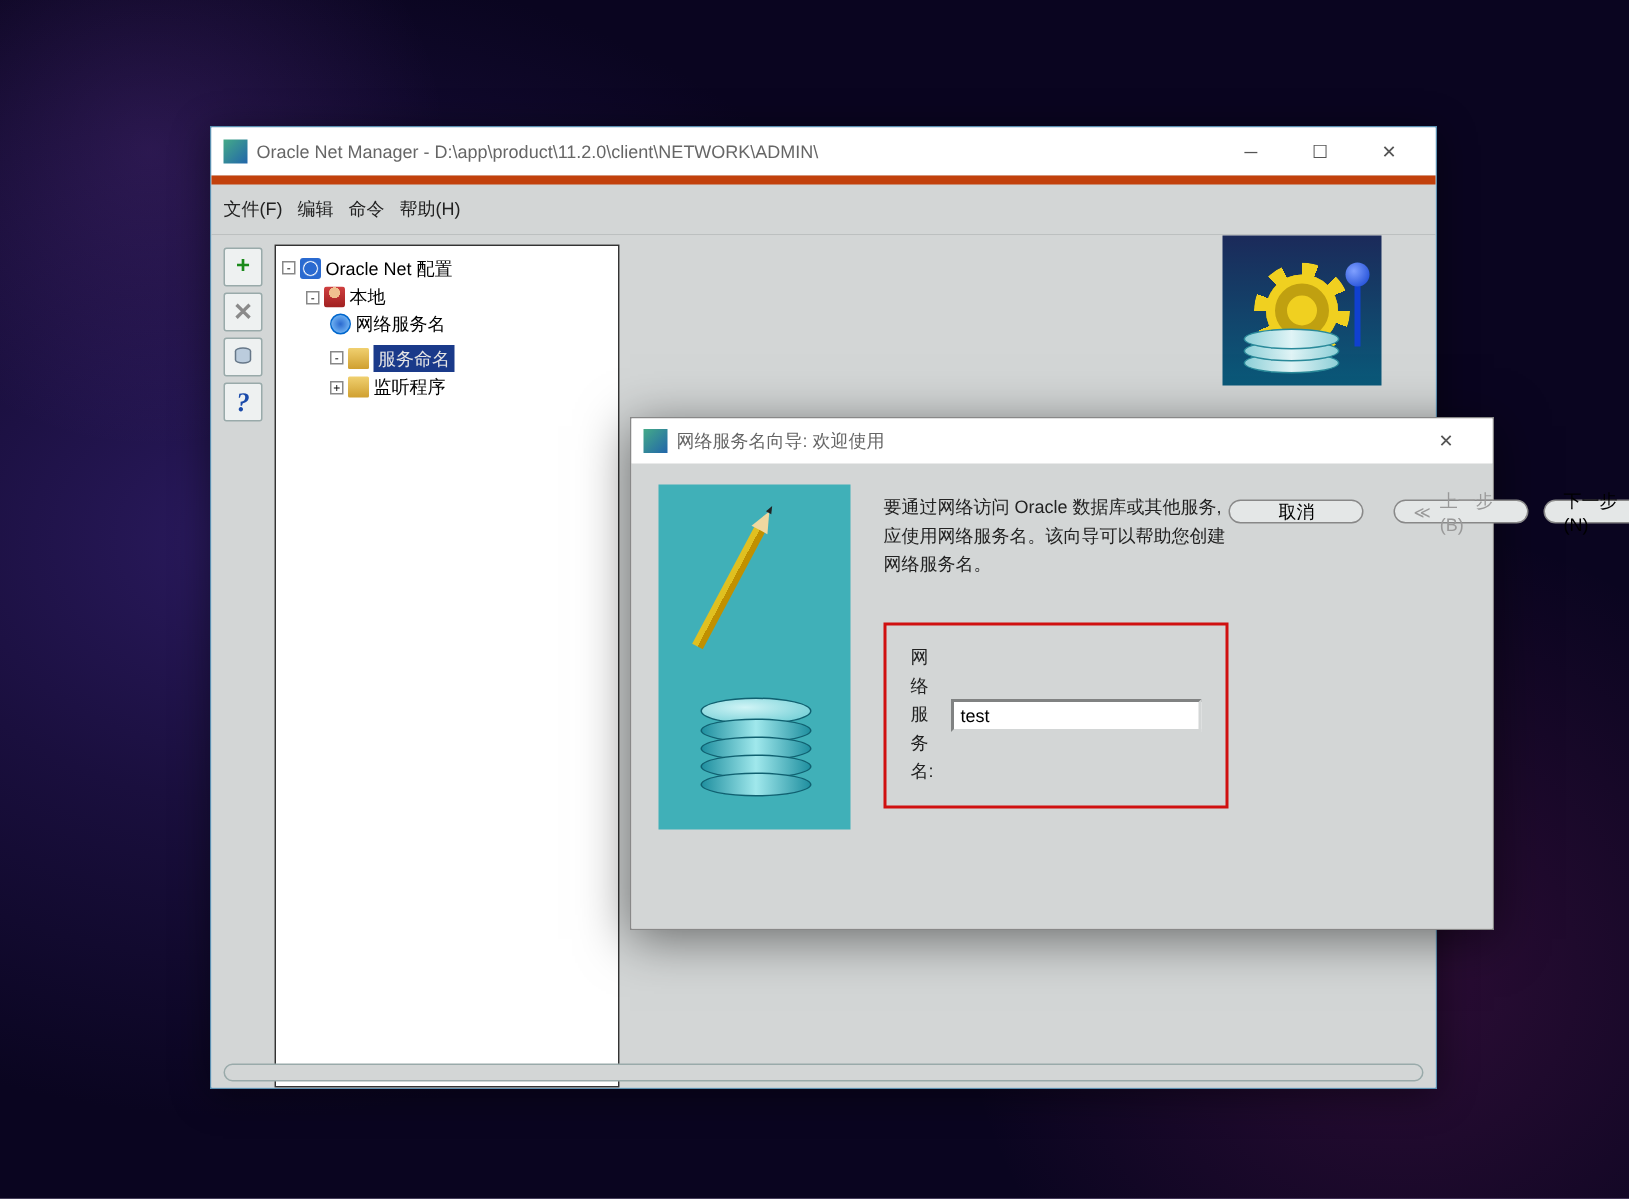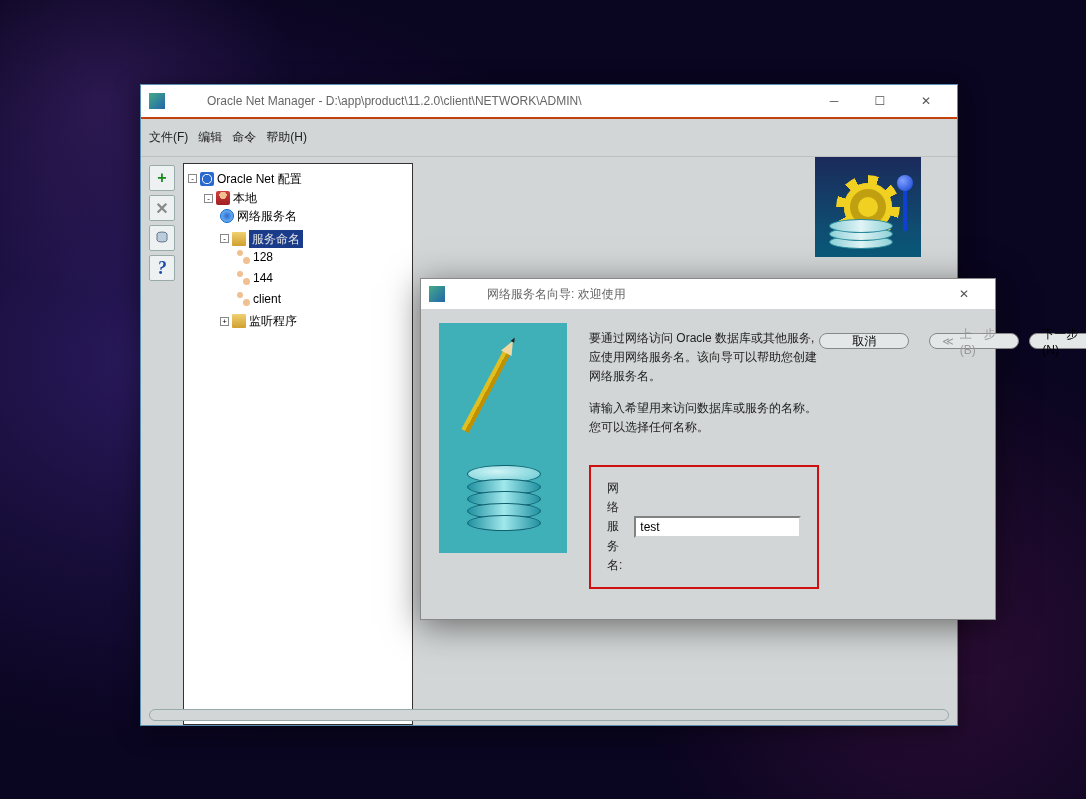--- a/index.html
+++ b/index.html
@@ -49,37 +49,37 @@
   display: flex;
   align-items: center;
   padding: 0 8px;
   color: #555;
 }
 .tb-icon {
   width: 16px; height: 16px;
   background: linear-gradient(135deg, #4a8, #26a);
   margin-right: 6px;
 }
-.tb-title { flex: 1; font-size: 12px; color: #666; margin-left: 36px; }
+.tb-title { flex: 1; font-size: 12px; color: #666; }
 .tb-controls { display: flex; gap: 0; }
 .tb-btn {
   width: 46px; height: 30px;
   display: flex; align-items: center; justify-content: center;
   color: #555;
   font-size: 12px;
 }
 
 .menubar {
   height: 40px;
   background: #d3d6d6;
   display: flex;
   align-items: center;
   padding: 16px 8px;
   gap: 10px;
-  border-top: 2px solid #c2410c;
+  border-top: 6px solid #c2410c;
   border-bottom: 1px solid #bcc0c0;
   color: #222;
   font-size: 12px;
 }
 
 .client {
   display: flex;
   height: calc(100% - 32px - 22px - 18px);
   background: #d3d6d6;
   padding: 6px 8px 0 8px;
@@ -365,34 +365,20 @@
                     <span class="ico ico-globe"></span>
                     <span>网络服务名</span>
                   </span>
                 </li>
                 <li>
                   <span class="node">
                     <span class="toggle">-</span>
                     <span class="ico ico-folder"></span>
                     <span class="selected">服务命名</span>
                   </span>
-                  <ul>
-                    <li><span class="node">
-                          <span class="ico ico-leaf"></span>
-                          <span>128</span>
-                        </span></li>
-                    <li><span class="node">
-                          <span class="ico ico-leaf"></span>
-                          <span>144</span>
-                        </span></li>
-                    <li><span class="node">
-                          <span class="ico ico-leaf"></span>
-                          <span>client</span>
-                        </span></li>
-                  </ul>
                 </li>
                 <li>
                   <span class="node">
                     <span class="toggle">+</span>
                     <span class="ico ico-folder"></span>
                     <span>监听程序</span>
                   </span>
                 </li>
               </ul>
             </li>
@@ -430,21 +416,20 @@
         <div class="cyl">
           <div class="top"></div>
           <div class="slice"></div>
           <div class="slice"></div>
           <div class="slice"></div>
           <div class="slice"></div>
         </div>
       </div>
       <div class="wiz-text">
         <p>要通过网络访问 Oracle 数据库或其他服务, 应使用网络服务名。该向导可以帮助您创建网络服务名。</p>
-        <p>请输入希望用来访问数据库或服务的名称。您可以选择任何名称。</p>
         <div class="field-box">
           <span>网络服务名:</span>
           <input type="text" value="test" style="">
         </div>
       </div>
     </div>
     <div class="wiz-buttons">
       <div class="wbtn">
           <span>取消</span>
         </div>

